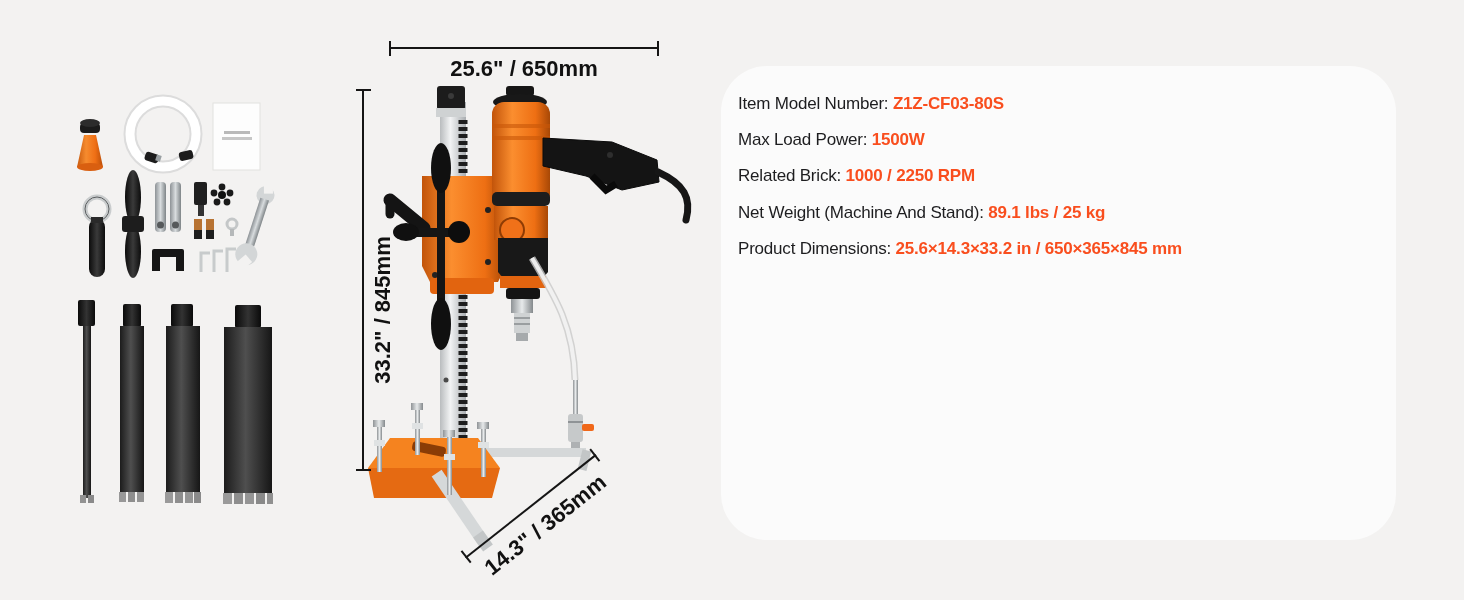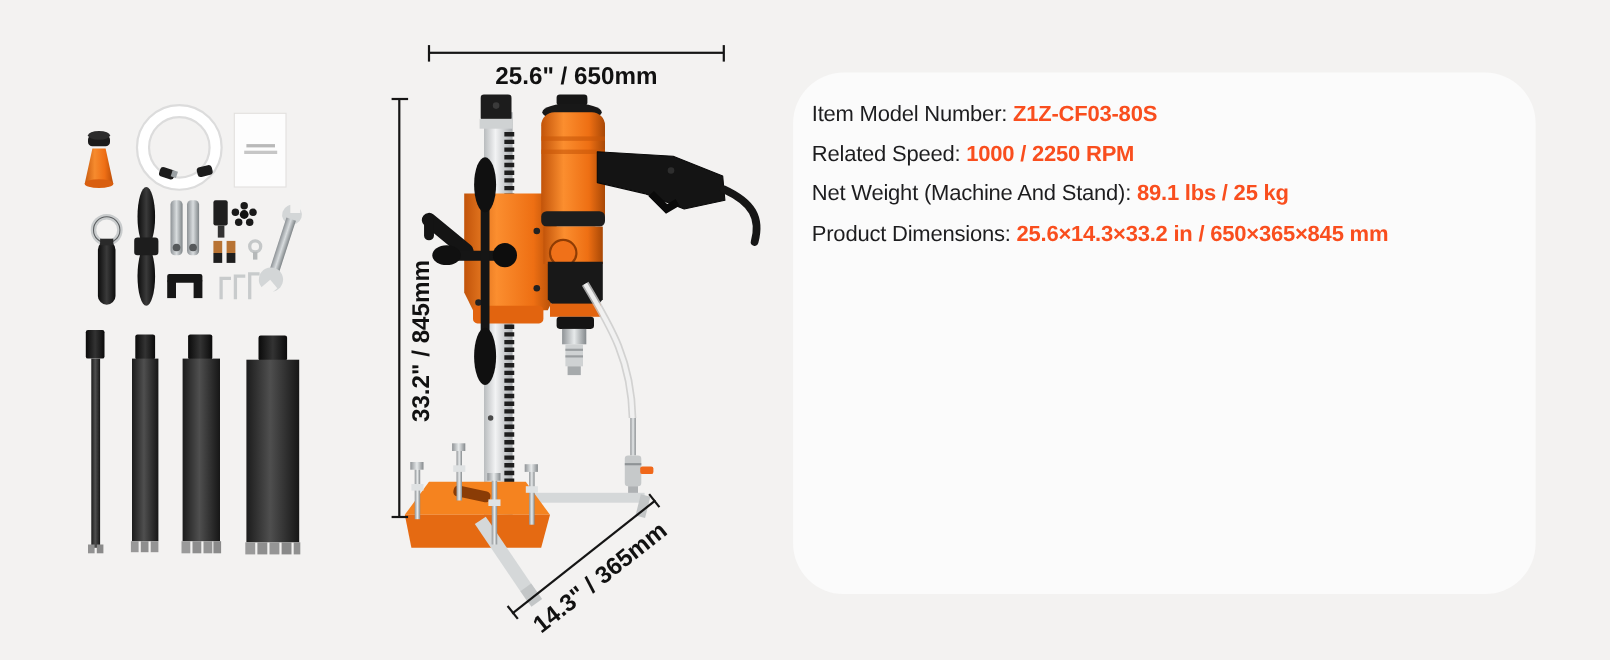--- a/index.html
+++ b/index.html
@@ -4,21 +4,21 @@
 <style>
   html,body{margin:0;padding:0;width:1464px;height:600px;overflow:hidden;
     font-family:"Liberation Sans", sans-serif;}
   body{background:#f3f2f1;position:relative;}
   .abs{position:absolute;}
 
   
   .spec-panel{left:721px;top:66px;width:675px;height:474px;background:#fbfbfb;
     border-radius:46px;}
   .spec-list{position:absolute;left:17px;top:20px;}
-  .spec-row{font-size:20px;line-height:36.2px;white-space:nowrap;
+  .spec-row{font-size:17px;line-height:36.2px;white-space:nowrap;
     color:#1d1d1f;letter-spacing:-0.2px;}
   .spec-row .val{color:#f94e1e;font-weight:700;}
 
   
   .dim{color:#111;font-weight:700;}
   .dim-line-h{left:390px;top:47px;width:268px;height:0;border-top:2px solid #151515;}
   .dim-tick-v{width:2px;height:15px;background:#151515;}
   .dim-label-top{left:390px;top:56px;width:268px;text-align:center;font-size:22px;}
   .dim-line-v{left:362px;top:90px;width:0;height:380px;border-left:2px solid #151515;}
   .dim-tick-h{width:15px;height:2px;background:#151515;}
@@ -322,17 +322,18 @@
 <div class="abs dim-diag">
   <div class="diag-line"></div>
   <div class="diag-tick" style="left:0px"></div>
   <div class="diag-tick" style="left:164px"></div>
   <div class="dim dim-label-diag">14.3" / 365mm</div>
 </div>
 
 <div class="abs spec-panel">
   <div class="spec-list" id="spec-list">
       <div class="spec-row"><span class="lab">Item Model Number: </span><span class="val">Z1Z-CF03-80S</span></div>
-      <div class="spec-row"><span class="lab">Related Speed: </span><span class="val">1000 / 2250 RPM</span></div>
+      <div class="spec-row"><span class="lab">Max Load Power: </span><span class="val">1500W</span></div>
+      <div class="spec-row"><span class="lab">Related Brick: </span><span class="val">1000 / 2250 RPM</span></div>
       <div class="spec-row"><span class="lab">Net Weight (Machine And Stand): </span><span class="val">89.1 lbs / 25 kg</span></div>
       <div class="spec-row"><span class="lab">Product Dimensions: </span><span class="val">25.6×14.3×33.2 in / 650×365×845 mm</span></div>
     </div>
 </div>
 
 </body></html>

